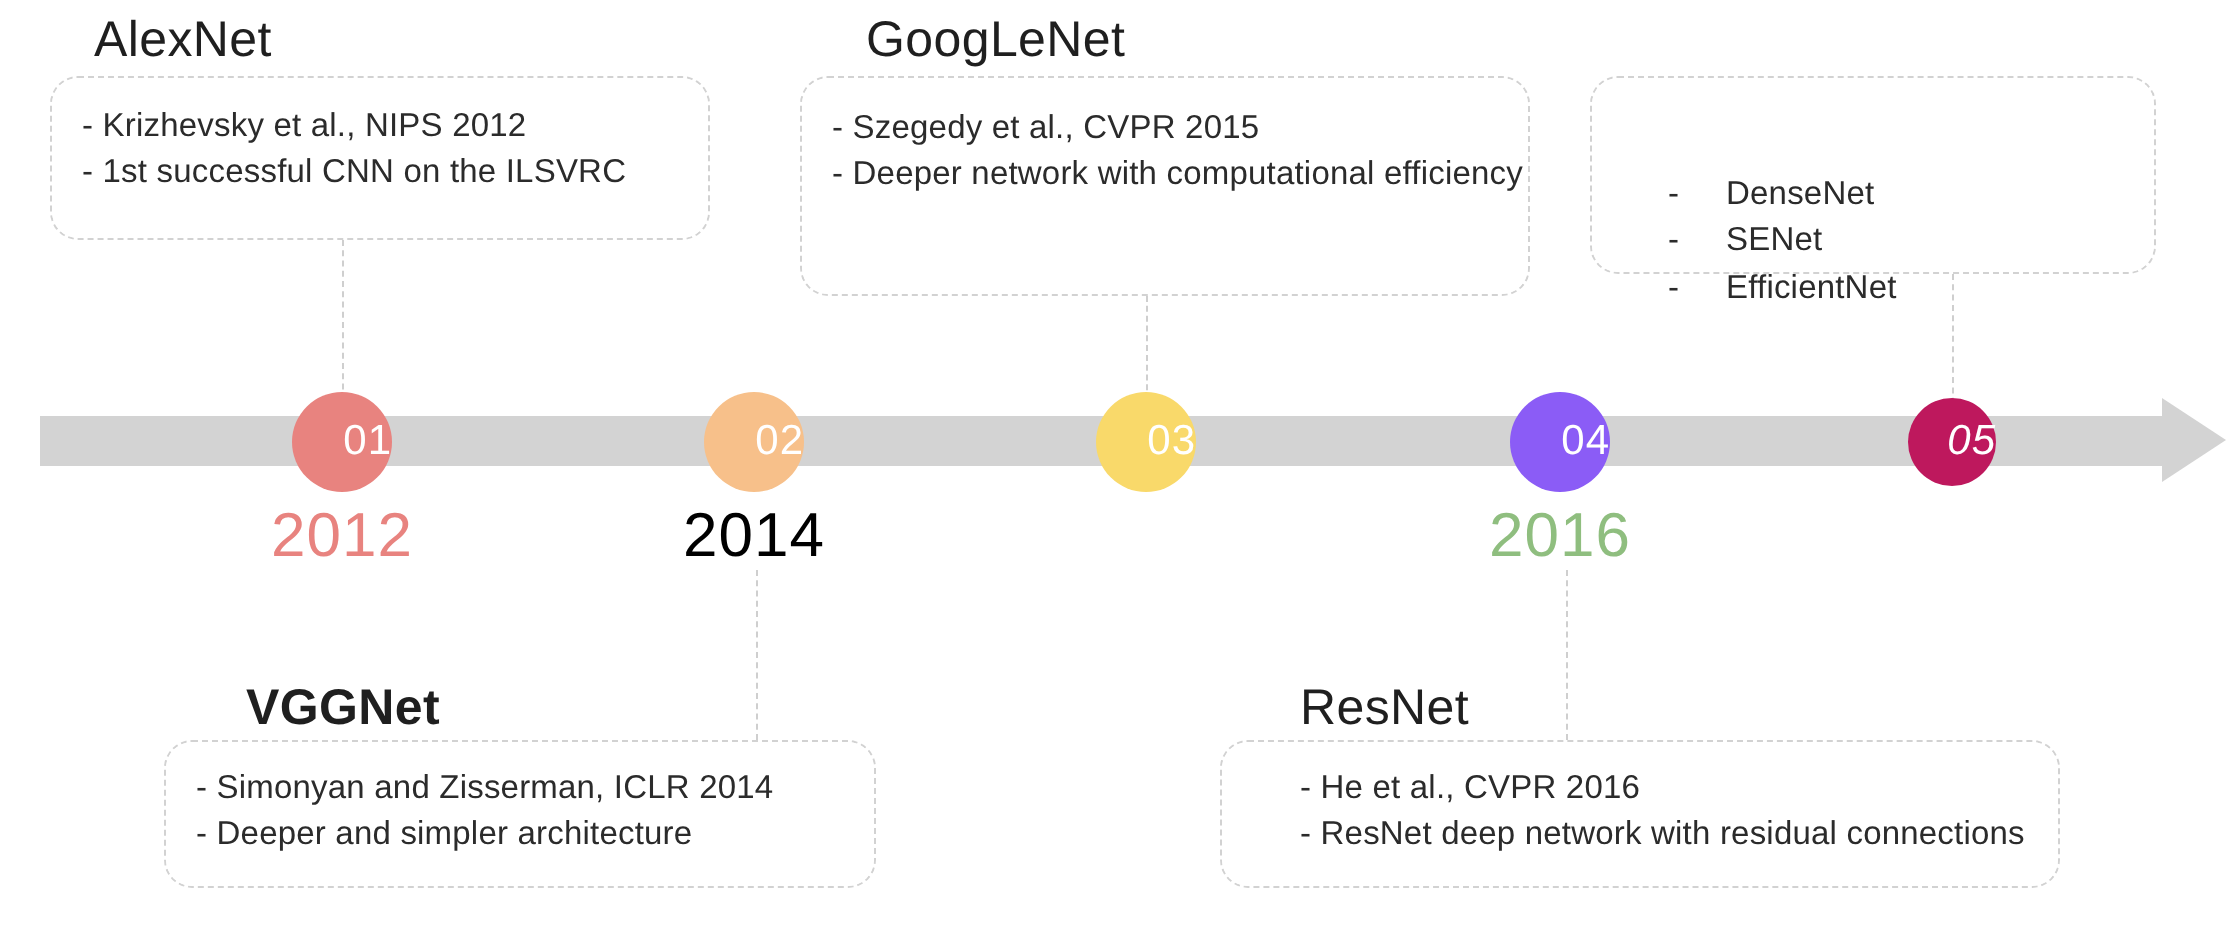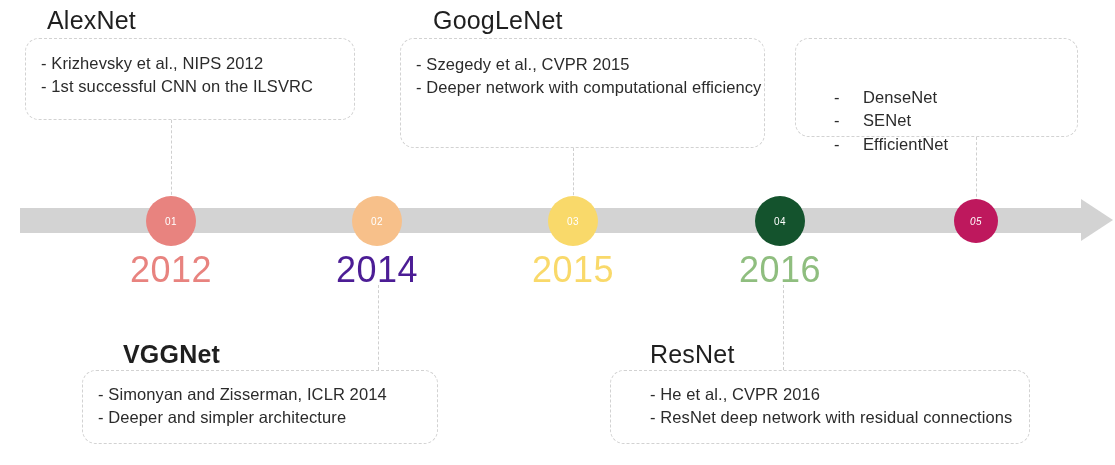--- a/index.html
+++ b/index.html
@@ -71,30 +71,30 @@
     border-bottom: 21px solid transparent;
     border-left: 32px solid #d3d3d3;
   }
 
   
   .node {
     position: absolute;
     border-radius: 50%;
     display: flex;
     align-items: center;
-    justify-content: center;
+    justify-content: flex-end;
     color: #ffffff;
-    font-size: 10px;
+    font-size: 21px;
     letter-spacing: 0.5px;
   }
 
   
   .year {
     position: absolute;
-    font-size: 36px;
+    font-size: 31px;
     line-height: 1;
     text-align: center;
     letter-spacing: 0.5px;
     white-space: nowrap;
   }
 
   
   .connector {
     position: absolute;
     width: 0;
@@ -136,30 +136,29 @@
 
   <div class="node" style="left:146px; top:196px; width:50px; height:50px; background:#e8837f;">
     <span>01</span>
   </div>
   <div class="node" style="left:352px; top:196px; width:50px; height:50px; background:#f7c08a;">
     <span>02</span>
   </div>
   <div class="node" style="left:548px; top:196px; width:50px; height:50px; background:#f9d96a;">
     <span>03</span>
   </div>
-  <div class="node" style="left:755px; top:196px; width:50px; height:50px; background:#14532d;">
+  <div class="node" style="left:755px; top:196px; width:50px; height:50px; background:#8b5cf6;">
     <span>04</span>
   </div>
   <div class="node" style="left:954px; top:199px; width:44px; height:44px; background:#be185d;font-style:italic;">
     <span>05</span>
   </div>
 
   <div class="year" style="left:111px; top:252px; width:120px; color:#e8837f;">2012</div>
-  <div class="year" style="left:317px; top:252px; width:120px; color:#4c1d95;">2014</div>
-  <div class="year" style="left:513px; top:252px; width:120px; color:#f9d96a;">2015</div>
+  <div class="year" style="left:317px; top:252px; width:120px; color:#000000;">2014</div>
   <div class="year" style="left:720px; top:252px; width:120px; color:#8fbe7f;">2016</div>
 
   <div class="connector" style="left:378px; top:285px; height:85px;"></div>
   <div class="connector" style="left:783px; top:285px; height:85px;"></div>
 
   <div class="card" style="left:82px; top:370px; width:356px; height:74px;"></div>
   <div class="card-title" style="left:114px; top:342px;font-weight:bold;">VGGNet</div>
   <div class="card-body" style="left:82px; width:356px; top:383px;">
     <div class="card-line">- Simonyan and Zisserman, ICLR 2014</div>
     <div class="card-line">- Deeper and simpler architecture</div>

